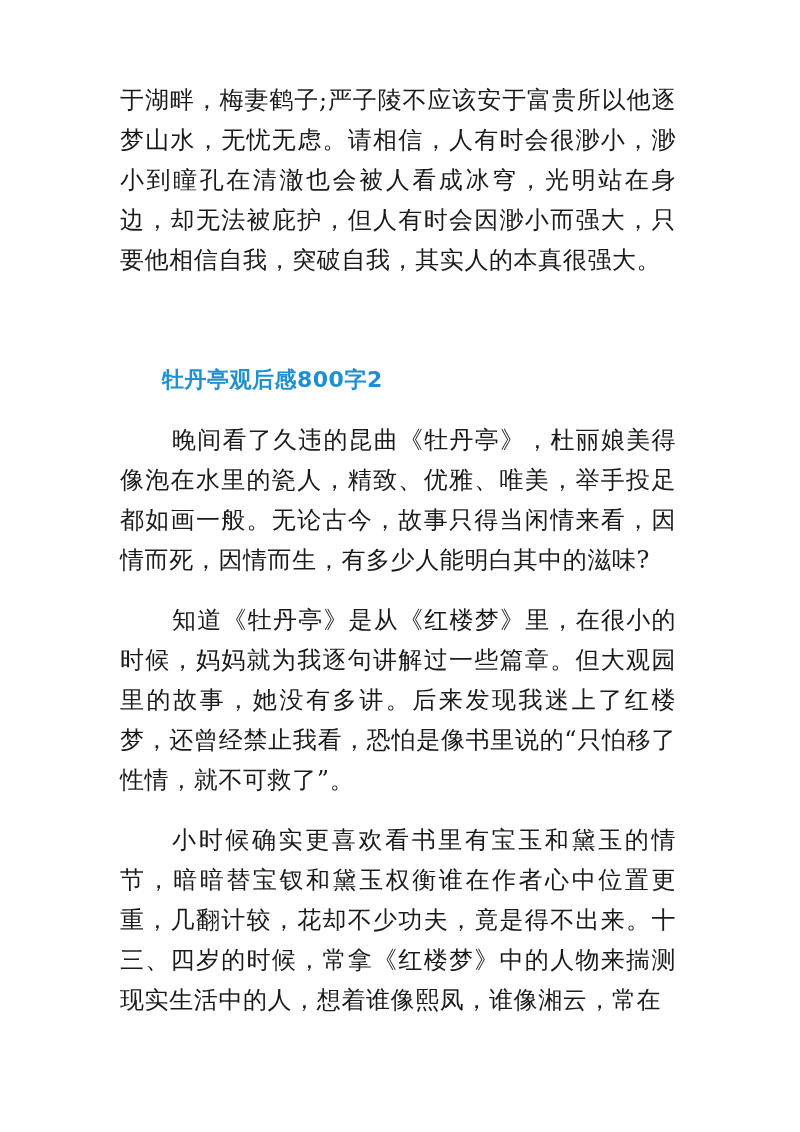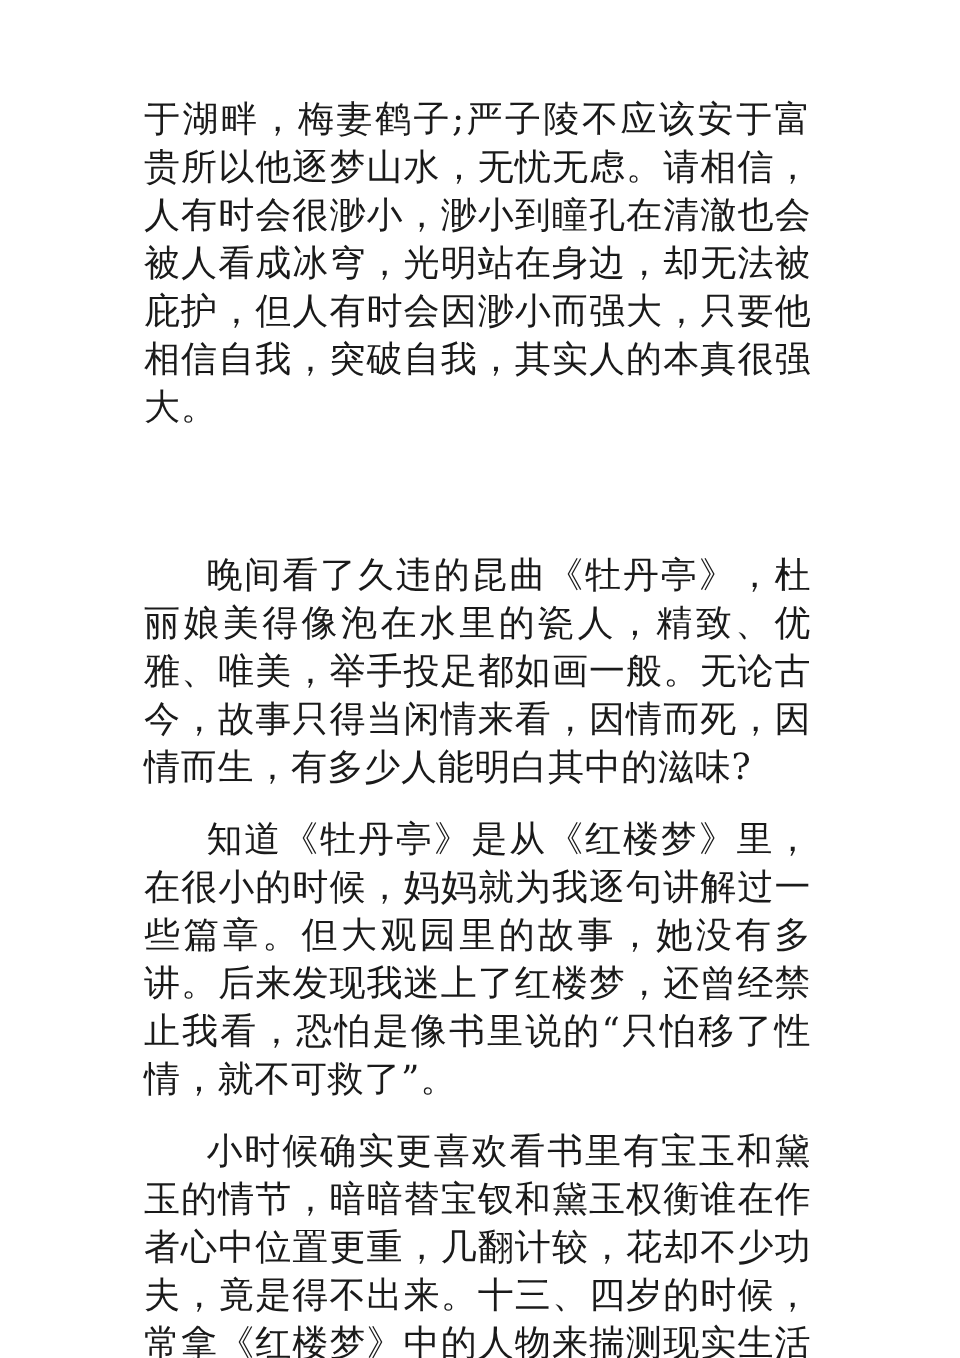--- a/index.html
+++ b/index.html
@@ -15,21 +15,21 @@
       font-family: "DejaVu Serif", "Liberation Serif", serif;
       color: #1a1a1a;
     }
     .page {
       position: absolute;
       left: 120px;
       top: 80px;
       width: 556px;
     }
     .para {
-      font-size: 30px;
+      font-size: 24px;
       line-height: 40px;
       margin: 0;
       text-align: justify;
       letter-spacing: 0.6px;
       word-break: break-all;
     }
     .indent {
       text-indent: 52px;
     }
     .gap-large { height: 60px; }
@@ -45,19 +45,20 @@
       letter-spacing: 0.5px;
     }
   </style>
 </head>
 <body>
 
 <div class="page">
   <p class="para">于湖畔，梅妻鹤子;严子陵不应该安于富贵所以他逐梦山水，无忧无虑。请相信，人有时会很渺小，渺小到瞳孔在清澈也会被人看成冰穹，光明站在身边，却无法被庇护，但人有时会因渺小而强大，只要他相信自我，突破自我，其实人的本真很强大。</p>
   <div class="gap-large"></div>
   <div class="gap-small"></div>
+  <h2 class="heading">牡丹亭观后感800字2</h2>
   <div class="gap-small"></div>
   <p class="para indent">晚间看了久违的昆曲《牡丹亭》，杜丽娘美得像泡在水里的瓷人，精致、优雅、唯美，举手投足都如画一般。无论古今，故事只得当闲情来看，因情而死，因情而生，有多少人能明白其中的滋味?</p>
   <div class="gap-small"></div>
   <p class="para indent">知道《牡丹亭》是从《红楼梦》里，在很小的时候，妈妈就为我逐句讲解过一些篇章。但大观园里的故事，她没有多讲。后来发现我迷上了红楼梦，还曾经禁止我看，恐怕是像书里说的“只怕移了性情，就不可救了”。</p>
   <div class="gap-small"></div>
   <p class="para indent">小时候确实更喜欢看书里有宝玉和黛玉的情节，暗暗替宝钗和黛玉权衡谁在作者心中位置更重，几翻计较，花却不少功夫，竟是得不出来。十三、四岁的时候，常拿《红楼梦》中的人物来揣测现实生活中的人，想着谁像熙凤，谁像湘云，常在</p>
 </div>
 
 </body></html>

